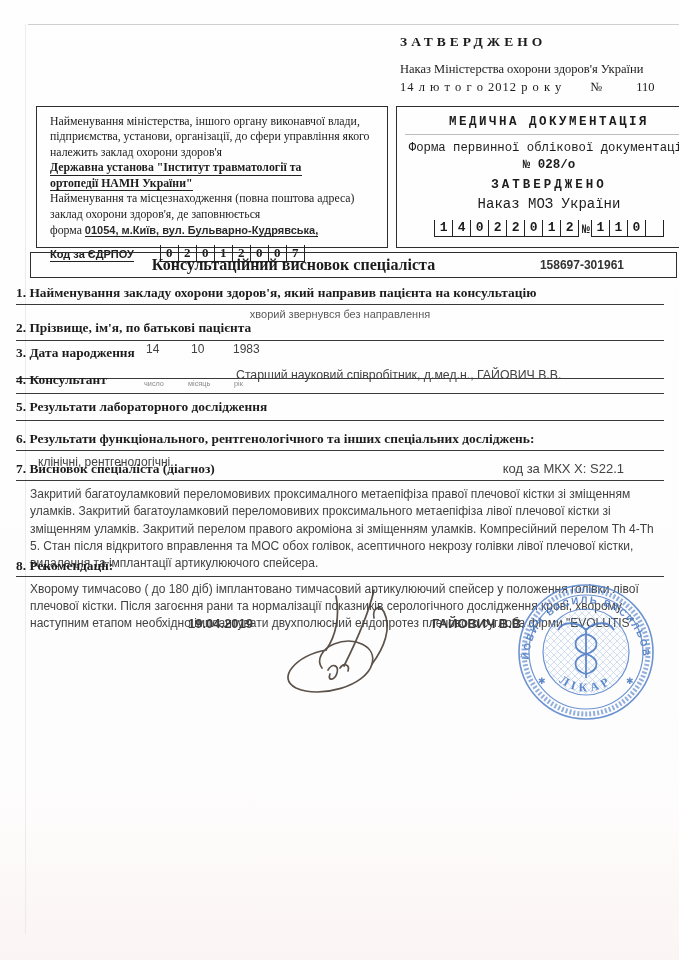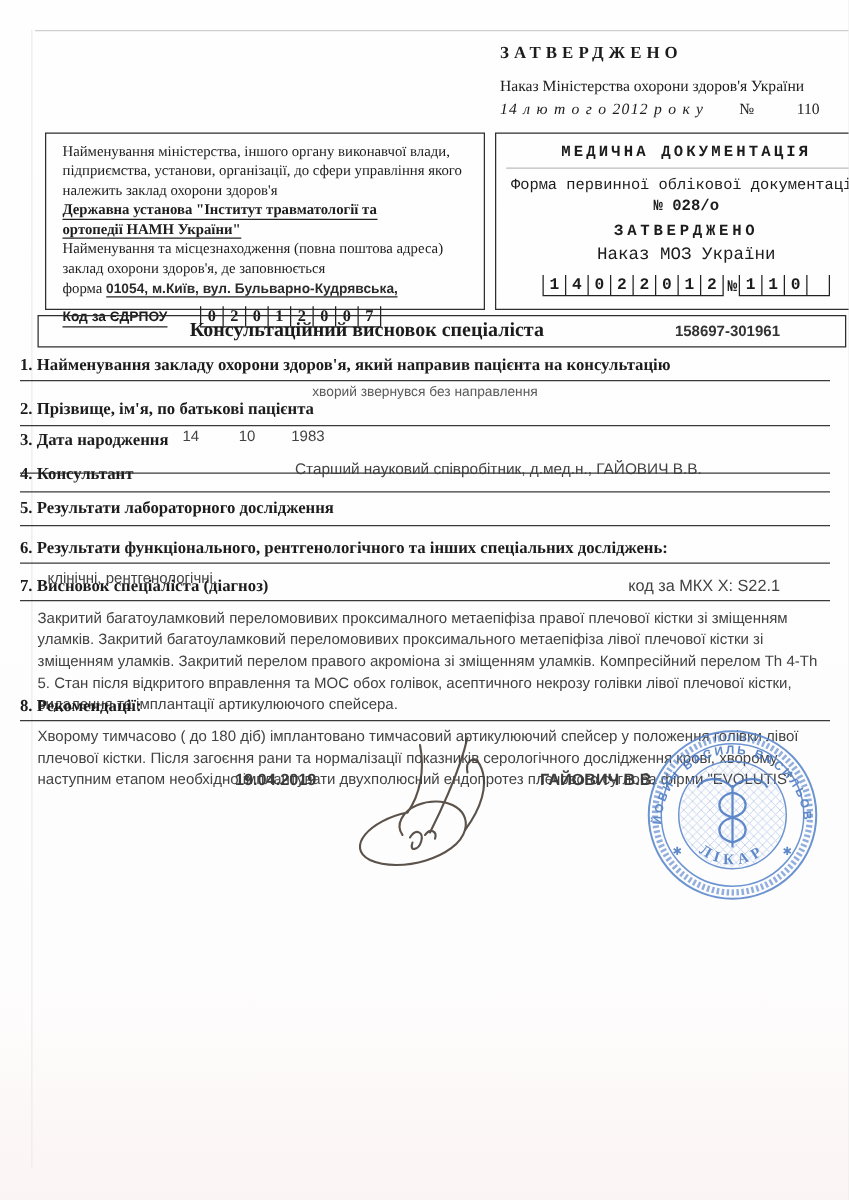--- a/index.html
+++ b/index.html
@@ -9,21 +9,21 @@
     font-family:"Liberation Serif",serif;color:#1c1c1c;
   }
   .scan-top-edge{position:absolute;left:28px;top:24px;width:651px;border-top:1px solid #cfcfcf;}
   .scan-left-edge{position:absolute;left:25px;top:24px;height:910px;border-left:1px solid #ececec;}
 
   
   .approval{position:absolute;left:400px;top:34px;width:275px;font-size:12.5px;}
   .approval .app-title{font-weight:bold;font-size:13.5px;letter-spacing:4px;margin-bottom:12px;}
   .approval .app-line{margin-bottom:3px;}
   .approval .app-date-row{display:flex;align-items:baseline;}
-  .approval .app-date{letter-spacing:1px;font-style:italic;}
+  .approval .app-date{letter-spacing:1px;}
   .approval .app-no{margin-left:28px;}
   .approval .app-no-val{margin-left:34px;}
 
   
   .boxes{position:absolute;left:36px;top:106px;display:flex;gap:8px;}
   .hbox{border:1.4px solid #2e2e2e;background:transparent;}
   .hbox.left{width:352px;height:142px;padding:7px 10px 6px 13px;box-sizing:border-box;font-size:11.8px;line-height:1.3;}
   .hbox.right{width:306px;height:142px;padding:6px 8px;box-sizing:border-box;text-align:center;font-family:Liberation Mono, monospace;}
   .inst{font-weight:bold;}
   .inst .u{display:inline-block;border-bottom:1.2px solid #222;line-height:1.25;}
@@ -177,20 +177,25 @@
     </div>
   </div>
 
   <div class="field f3">
     <div class="head hrule">
       <span class="fl">3. Дата народження</span>
       <span class="dv typed day">14</span>
       <span class="dv typed month">10</span>
       <span class="dv typed year">1983</span>
     </div>
+    <div class="caps">
+      <span class="cap c1">число</span>
+      <span class="cap c2">місяць</span>
+      <span class="cap c3">рік</span>
+    </div>
   </div>
 
   <div class="field f4">
     <div class="head hrule">
       <span class="fl">4. Консультант</span>
       <span class="val typed">Старший науковий співробітник, д.мед.н., ГАЙОВИЧ В.В.</span>
     </div>
   </div>
 
   <div class="field f5">

